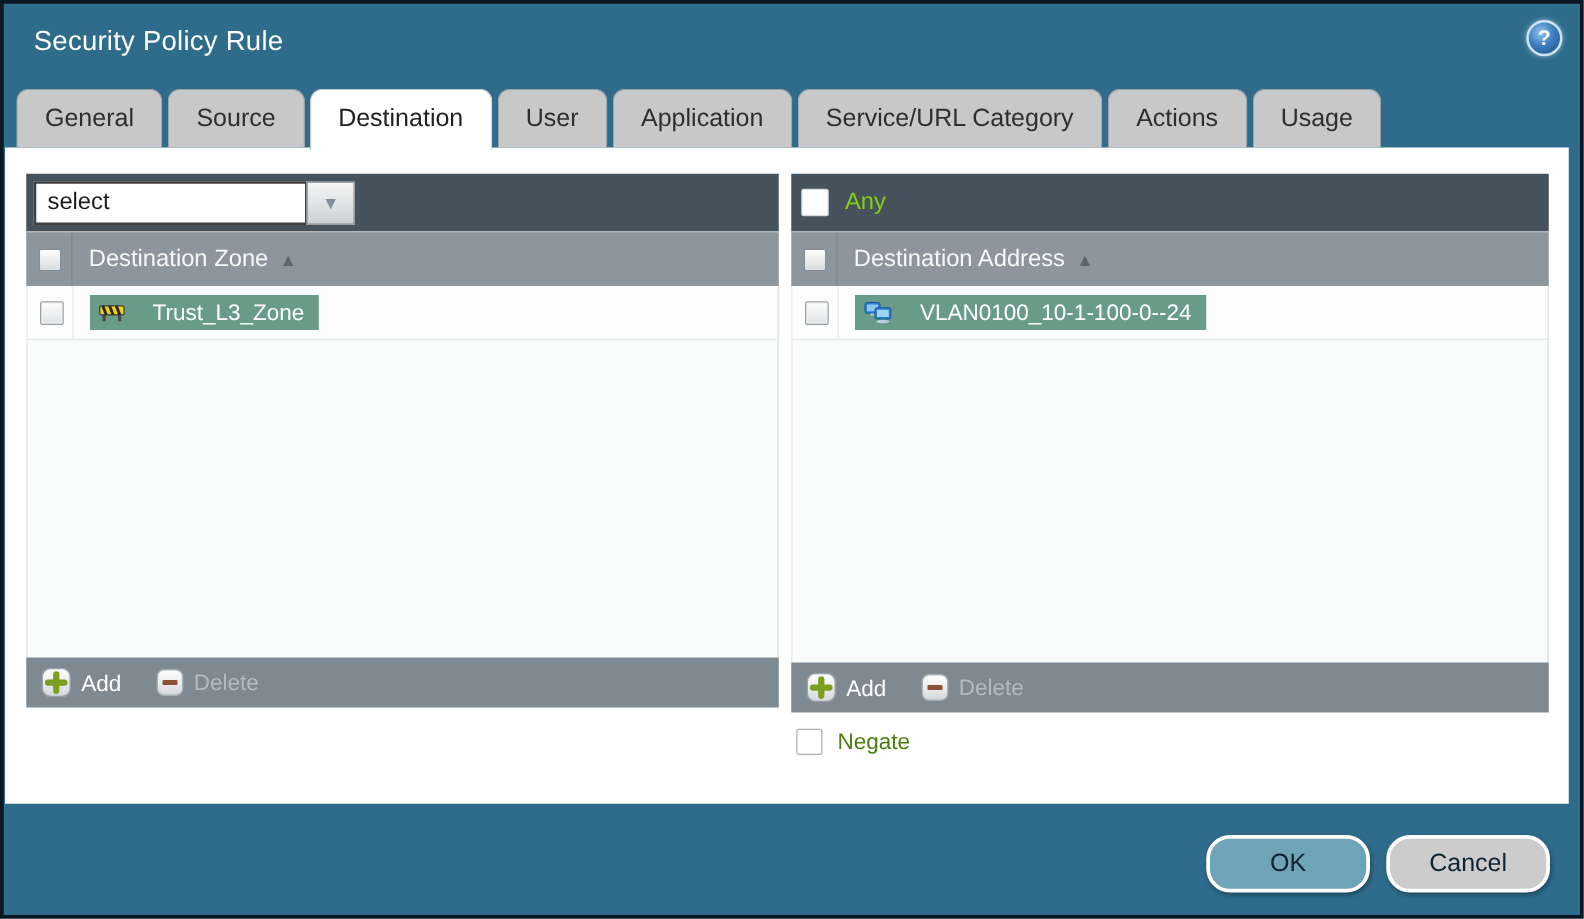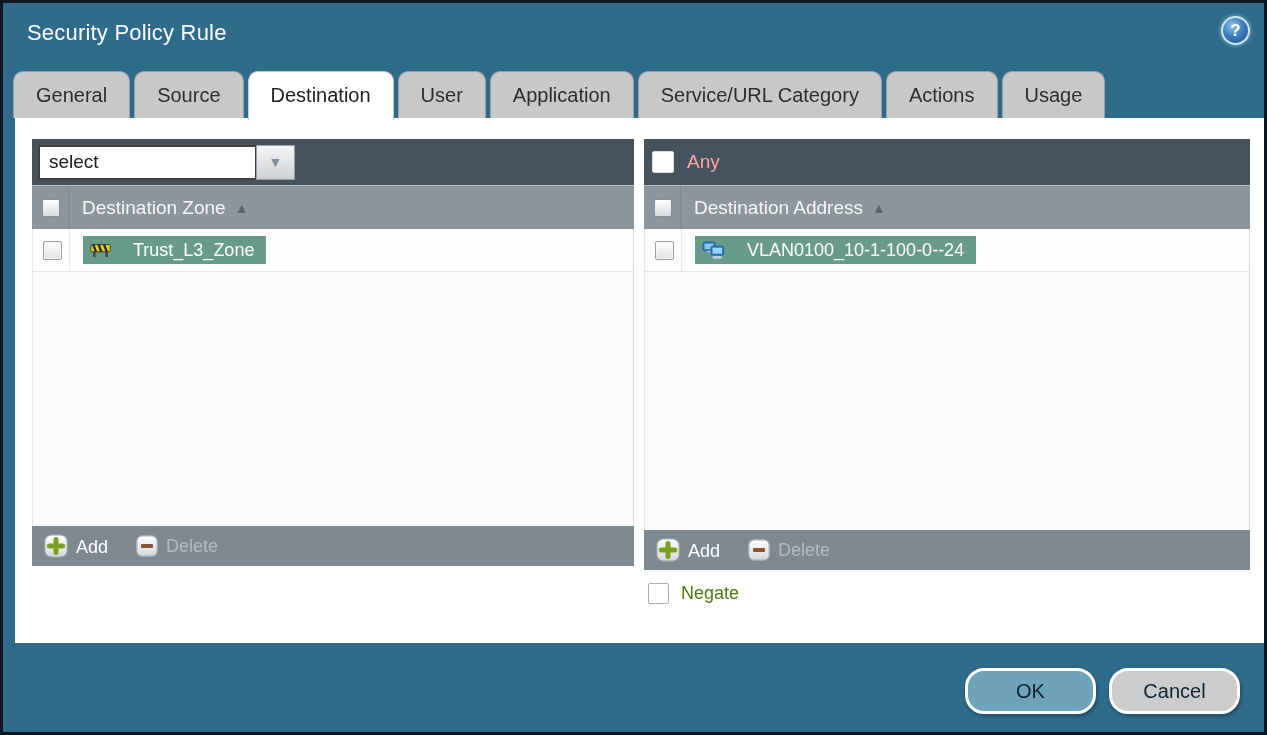--- a/index.html
+++ b/index.html
@@ -39,21 +39,21 @@
     border:1px solid #97a0a6; border-bottom:none;
     white-space:nowrap;
   }
   .tab.active {
     background:#ffffff; color:#222; height:49px; line-height:47px;
     margin-bottom:-2px; z-index:3; border-color:#c2cad0;
   }
 
   
   .content {
-    position:absolute; left:12px; top:115px; width:1251px; height:525px;
+    position:absolute; left:1px; top:115px; width:1251px; height:525px;
     background:#ffffff; z-index:1;
   }
 
   .panel { position:absolute; display:flex; flex-direction:column; }
   .zone-panel { left:17px; top:21px; width:602px; height:427px; }
   .addr-panel { left:629px; top:21px; width:606px; height:431px; }
 
   .panel-topbar {
     height:46px; background:#46535c; display:flex; align-items:center;
     padding-left:6px; flex:0 0 auto;
@@ -81,21 +81,21 @@
     border:1px solid #858f95;
   }
   .cb-row {
     width:19px; height:19px; background:linear-gradient(#fdfdfd,#dfe2e4);
     border:1px solid #98a0a5; box-shadow:inset 0 0 0 1px #f2f4f5;
   }
   .cb-negate {
     width:21px; height:21px; background:#ffffff; border:1px solid #aab1b5;
   }
 
-  .any-label { color:#fca5a5; font-size:19px; margin-left:13px; }
+  .any-label { color:#84cc16; font-size:19px; margin-left:13px; }
 
   .panel-header {
     height:44px; background:#8d969c; display:flex; align-items:center;
     border-top:1px solid #b6bcc0; flex:0 0 auto; cursor:pointer;
   }
   .cb-cell {
     width:37px; align-self:stretch; display:flex; align-items:center;
     justify-content:flex-start; padding-left:10px; flex:0 0 auto;
   }
   .panel-header .cb-cell { border-right:1px solid #7e888e; }

